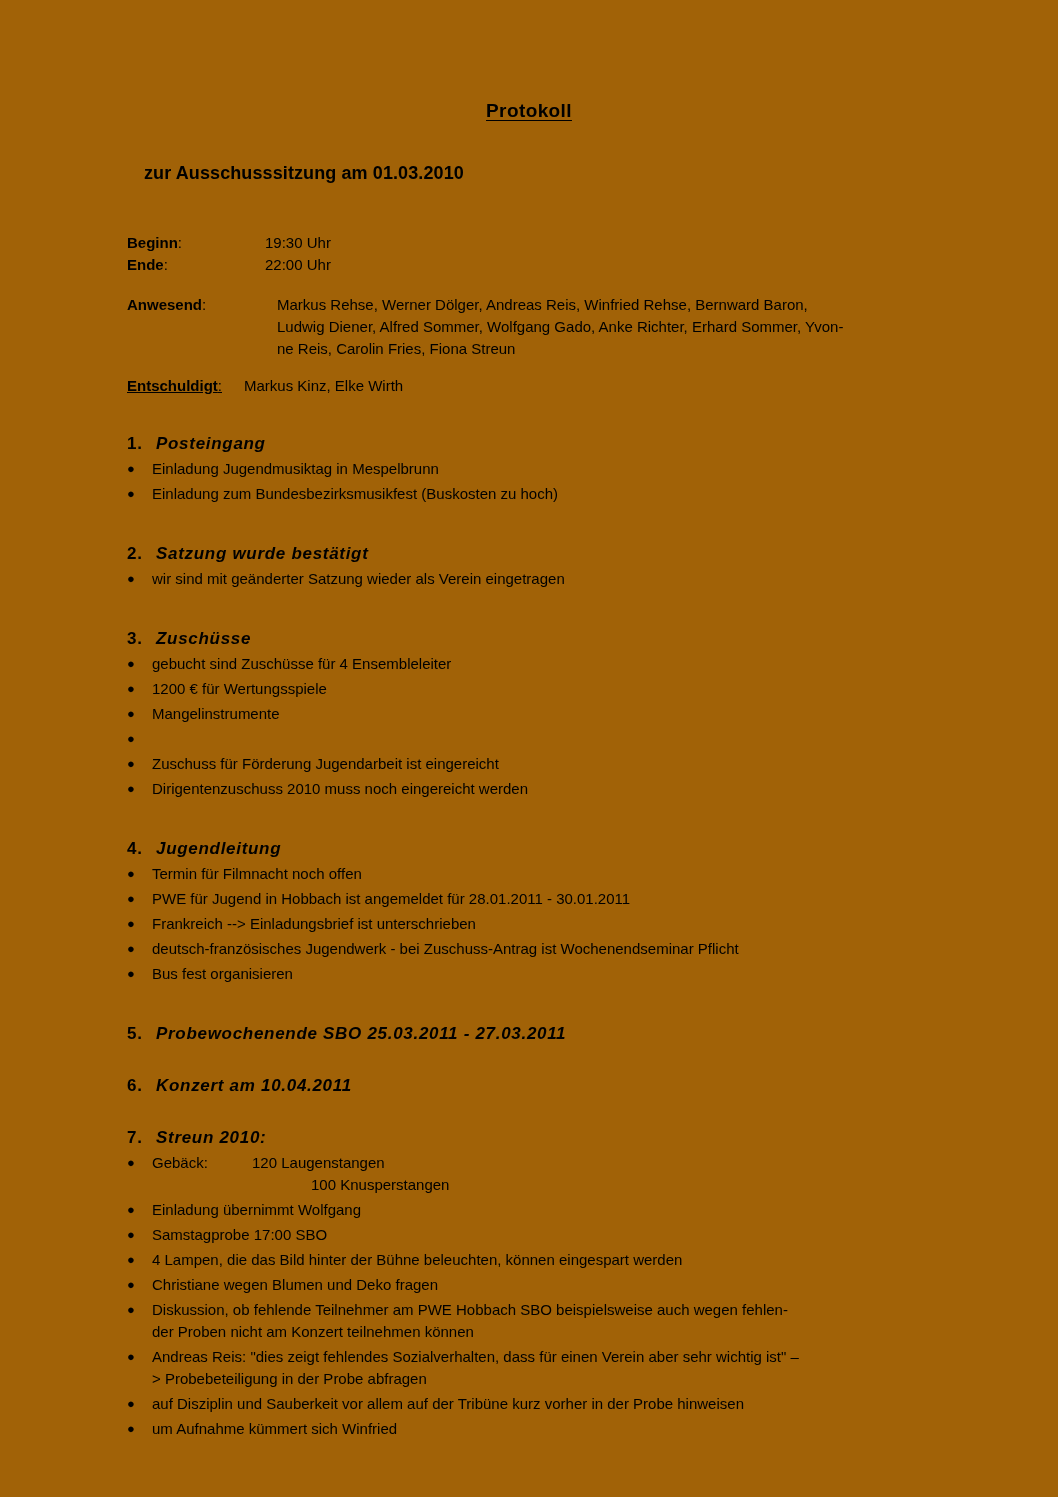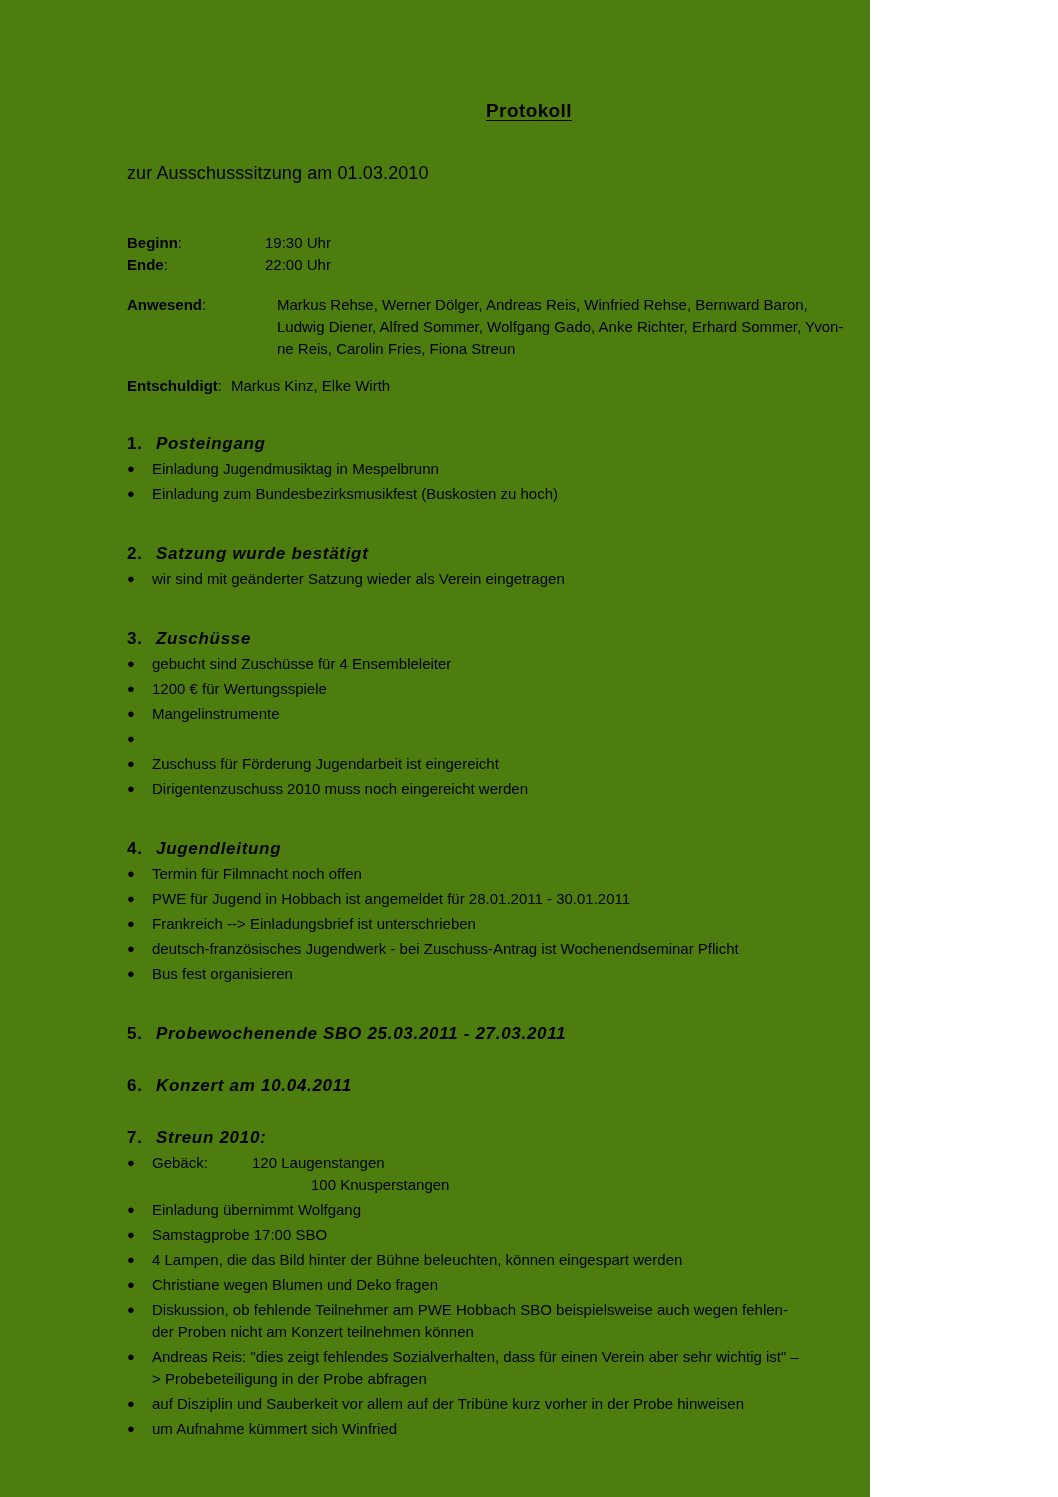--- a/index.html
+++ b/index.html
@@ -10,23 +10,23 @@
   body {
     width: 1058px;
     height: 1497px;
     font-family: "Liberation Sans", sans-serif;
     color: #000000;
     -webkit-font-smoothing: none;
   }
 
   .page {
     position: relative;
-    width: 870px;
+    width: 1058px;
     height: 1497px;
-    background: #4d7c0f;
+    background: #a16207;
     overflow: hidden;
   }
 
   
   .doc-title {
     position: absolute;
     top: 100px;
     left: 0;
     width: 1058px;
     text-align: center;
@@ -36,23 +36,23 @@
   }
   .doc-title span {
     text-decoration: underline;
     text-underline-offset: 3px;
   }
 
   
   .subject {
     position: absolute;
     top: 160px;
-    left: 127px;
+    left: 144px;
     font-size: 18px;
-    font-weight: normal;
+    font-weight: bold;
     line-height: 26px;
     letter-spacing: 0.1px;
   }
   .subject div { white-space: pre; }
 
   
   .meta {
     position: absolute;
     left: 127px;
     font-size: 15px;
@@ -95,21 +95,22 @@
     position: absolute;
     top: 375px;
     left: 127px;
     font-size: 15px;
     line-height: 22px;
     display: flex;
   }
   .excused-label {
     font-weight: bold;
     white-space: pre;
-    margin-right: 9px;
+    margin-right: 22px;
+    text-decoration: underline;
   }
   .excused-label .plain { font-weight: normal; }
   .excused-value { white-space: pre; }
 
   
   .sections {
     position: absolute;
     top: 432px;
     left: 0;
     width: 1058px;

